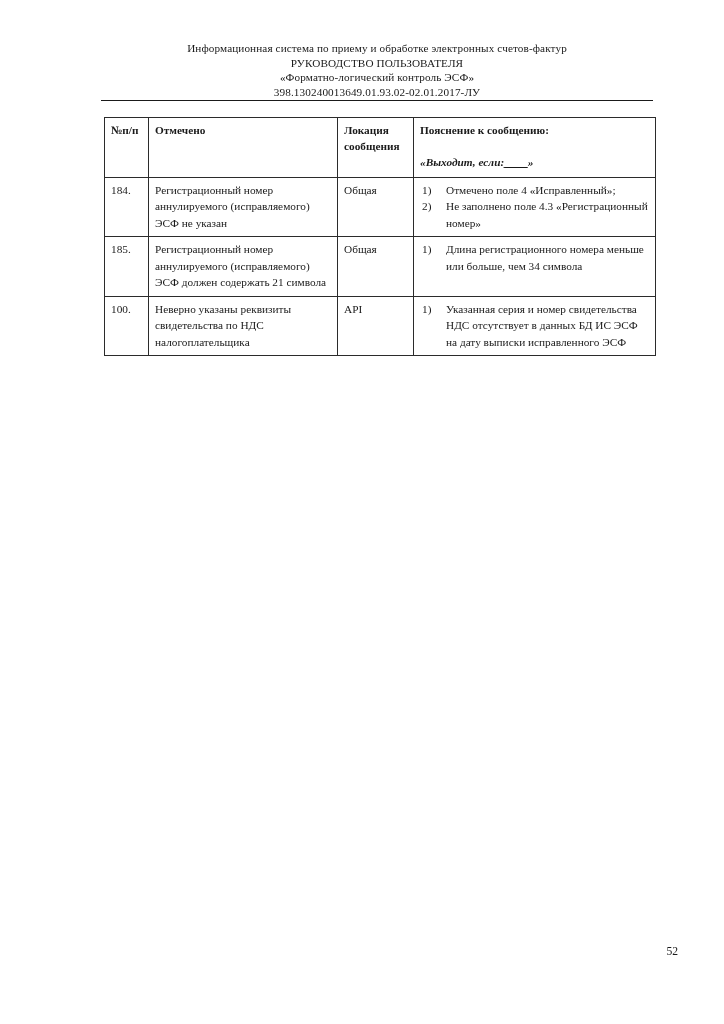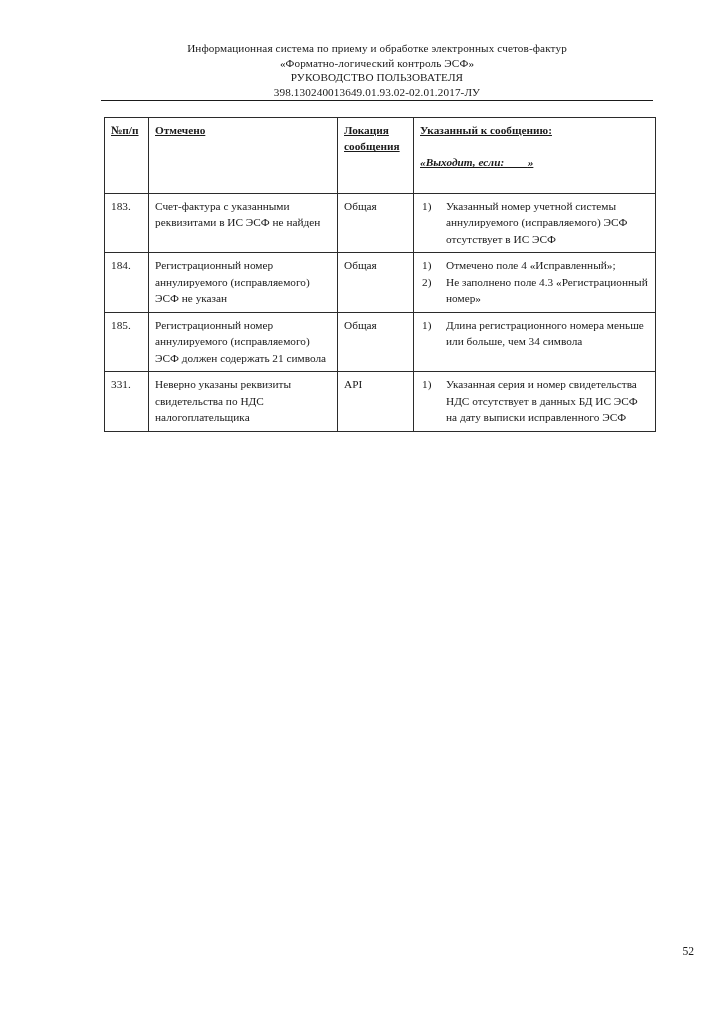--- a/index.html
+++ b/index.html
@@ -71,22 +71,21 @@
   }
 
   col.c-num   { width: 44px; }
   col.c-msg   { width: 189px; }
   col.c-loc   { width: 76px; }
   col.c-expl  { width: 242px; }
 
   
   .msg-table thead th {
     font-weight: bold;
-    padding-bottom: 22px;
-    text-decoration: underline;
+    padding-bottom: 6px;
   }
   .hdr-sub {
     display: block;
     font-weight: bold;
     font-style: italic;
     margin-top: 16px;
   }
   .hdr-sub .blank {
     text-decoration: underline;
     letter-spacing: 0.02em;
@@ -111,69 +110,59 @@
   .expl-list li .marker {
     position: absolute;
     left: 2px;
     top: 0;
   }
 
   
   .page-number {
     position: absolute;
     top: 945px;
-    left: 16px;
+    left: 0;
     width: 678px;
     text-align: right;
     font-size: 11.6px;
   }
 </style>
 </head>
 <body>
 
 <div class="page">
 
   <div class="doc-header">
     <span class="hline">Информационная система по приему и обработке электронных счетов-фактур</span>
+    <span class="hline">РУКОВОДСТВО ПОЛЬЗОВАТЕЛЯ</span>
     <span class="hline">«Форматно-логический контроль ЭСФ»</span>
-    <span class="hline">РУКОВОДСТВО ПОЛЬЗОВАТЕЛЯ</span>
     <span class="hline">398.130240013649.01.93.02-02.01.2017-ЛУ</span>
   </div>
 
   <div class="header-rule"></div>
 
   <table class="msg-table">
     <colgroup>
       <col class="c-num">
         <col class="c-msg">
         <col class="c-loc">
         <col class="c-expl">
     </colgroup>
     <thead>
       <tr>
         <th>№п/п</th>
         <th>Отмечено</th>
         <th>Локация сообщения</th>
         <th>
-          <span>Указанный к сообщению:</span>
+          <span>Пояснение к сообщению:</span>
           <span class="hdr-sub"><span>«Выходит, если:</span><span class="blank">____</span><span>»</span></span>
         </th>
       </tr>
     </thead>
     <tbody>
-        <tr>
-          <td class="num-cell">183.</td>
-          <td class="msg-cell">Счет-фактура с указанными реквизитами в ИС ЭСФ не найден</td>
-          <td class="loc-cell">Общая</td>
-          <td class="expl-cell">
-            <ul class="expl-list">
-              <li><span class="marker">1)</span><span>Указанный номер учетной системы аннулируемого (исправляемого) ЭСФ отсутствует в ИС ЭСФ</span></li>
-            </ul>
-          </td>
-        </tr>
         <tr>
           <td class="num-cell">184.</td>
           <td class="msg-cell">Регистрационный номер аннулируемого (исправляемого) ЭСФ  не указан</td>
           <td class="loc-cell">Общая</td>
           <td class="expl-cell">
             <ul class="expl-list">
               <li><span class="marker">1)</span><span>Отмечено поле 4 «Исправленный»;</span></li>
               <li><span class="marker">2)</span><span>Не заполнено поле 4.3 «Регистрационный номер»</span></li>
             </ul>
           </td>
@@ -182,21 +171,21 @@
           <td class="num-cell">185.</td>
           <td class="msg-cell">Регистрационный номер аннулируемого (исправляемого) ЭСФ должен содержать 21 символа</td>
           <td class="loc-cell">Общая</td>
           <td class="expl-cell">
             <ul class="expl-list">
               <li><span class="marker">1)</span><span>Длина регистрационного номера меньше или больше, чем 34 символа</span></li>
             </ul>
           </td>
         </tr>
         <tr>
-          <td class="num-cell">331.</td>
+          <td class="num-cell">100.</td>
           <td class="msg-cell">Неверно указаны реквизиты свидетельства по НДС налогоплательщика</td>
           <td class="loc-cell">API</td>
           <td class="expl-cell">
             <ul class="expl-list">
               <li><span class="marker">1)</span><span>Указанная серия и номер свидетельства НДС отсутствует в данных БД ИС ЭСФ на дату выписки исправленного ЭСФ</span></li>
             </ul>
           </td>
         </tr>
       </tbody>
   </table>

